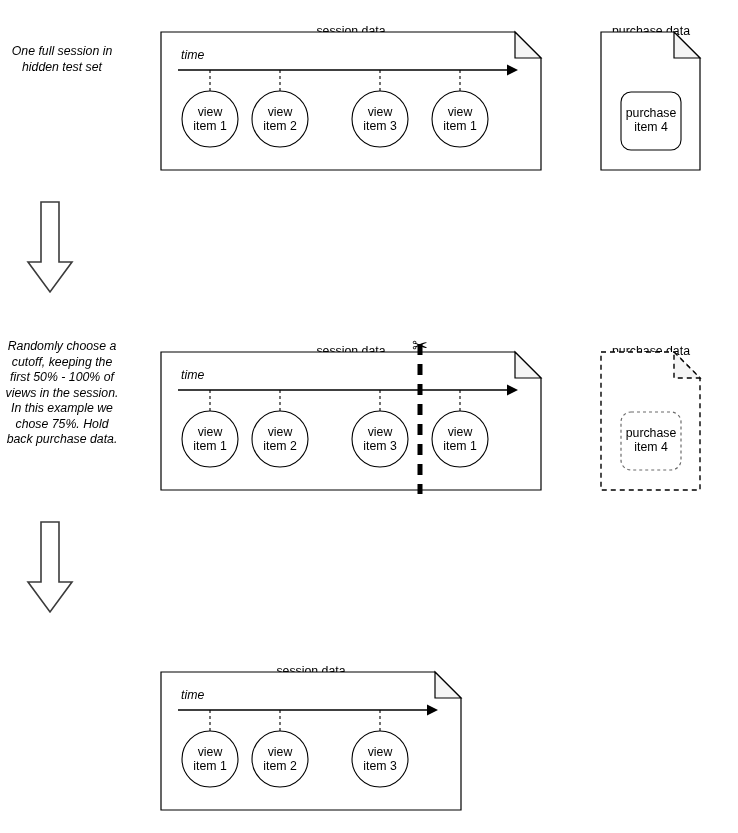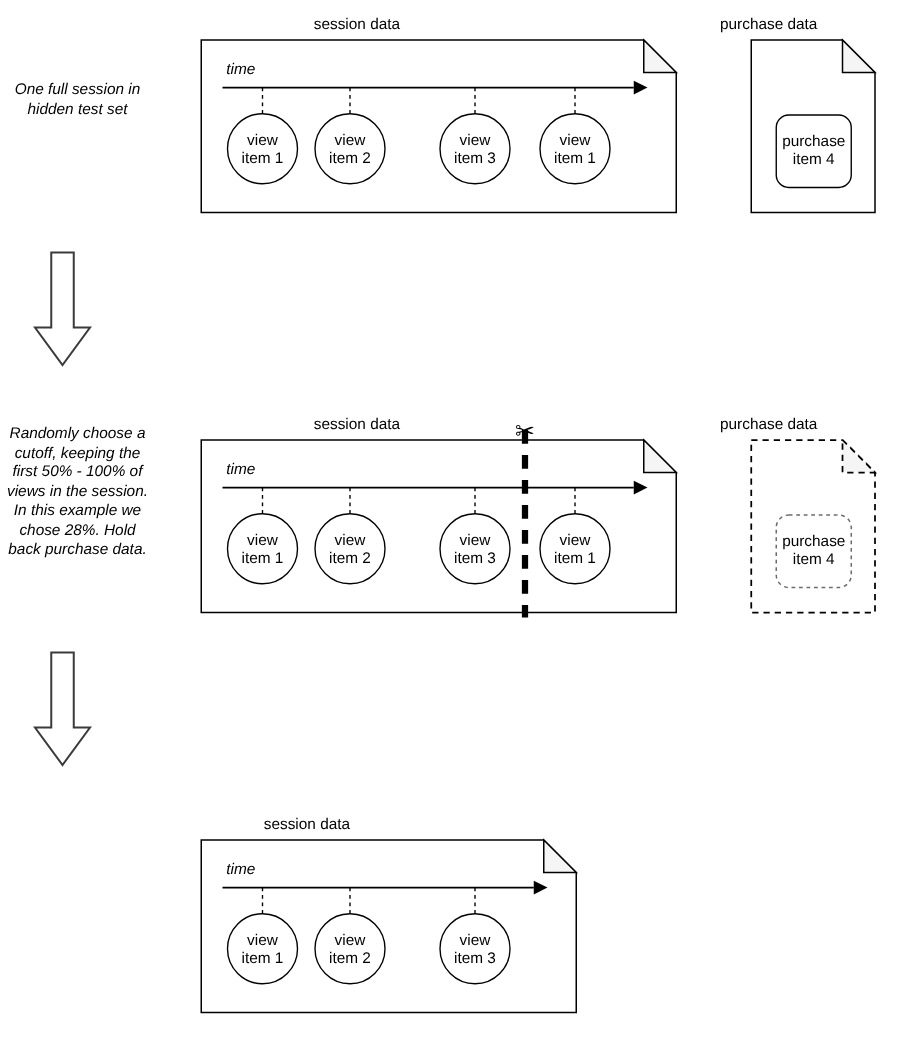--- a/index.html
+++ b/index.html
@@ -32,22 +32,24 @@
     text-align: center;
     color: #000;
     white-space: pre-line;
   }
 
   
   .stage-title {
     position: absolute;
     font-size: 12.3px;
     line-height: 14px;
+    text-align: center;
     color: #000;
     white-space: nowrap;
+    margin-top: 12px;
   }
 
   
   svg { display: block; overflow: visible; }
 
   .node-label {
     font-family: "Liberation Sans", sans-serif;
     font-size: 12.3px;
     fill: #000;
     text-anchor: middle;
@@ -65,21 +67,21 @@
     position: absolute;
     text-align: center;
     width: 30px;
   }
 </style>
 </head>
 <body>
 
 <div class="stage">
 
-  <div class="caption" style="left:6px; top:64px; width:112px;">One full session in
+  <div class="caption" style="left:6px; top:44px; width:112px;">One full session in
 hidden test set</div>
 
   <div class="stage-title" style="left:251px; top:12px; width:200px;">session data</div>
 
   <svg class="abs" style="left:155px; top:26px;" width="395" height="150" viewBox="0 0 395 150">
 
     <path d="M6 6 L360 6 L386 32 L386 144 L6 144 Z" fill="#ffffff" stroke="#000000" stroke-width="1.2"></path>
     <path d="M360 6 L386 32 L360 32 Z" fill="#f5f5f5" stroke="#000000" stroke-width="1.2"></path>
 
     <text class="time-label" x="26" y="33">time</text>
@@ -127,21 +129,21 @@
 
   <svg class="abs" style="left:25px; top:200px;" width="50" height="95" viewBox="0 0 50 95">
     <path d="M16 2 L34 2 L34 62 L47 62 L25 92 L3 62 L16 62 Z" fill="#ffffff" stroke="#3b3b3b" stroke-width="1.6" stroke-linejoin="miter"></path>
   </svg>
 
   <div class="caption" style="left:4px; top:339px; width:116px;">Randomly choose a
 cutoff, keeping the
 first 50% - 100% of
 views in the session.
 In this example we
-chose 28%. Hold
+chose 75%. Hold
 back purchase data.</div>
 
   <div class="stage-title" style="left:251px; top:332px; width:200px;">session data</div>
 
   <svg class="abs" style="left:155px; top:346px;" width="395" height="150" viewBox="0 0 395 150">
     <path d="M6 6 L360 6 L386 32 L386 144 L6 144 Z" fill="#ffffff" stroke="#000000" stroke-width="1.2"></path>
     <path d="M360 6 L386 32 L360 32 Z" fill="#f5f5f5" stroke="#000000" stroke-width="1.2"></path>
     <text class="time-label" x="26" y="33">time</text>
     <line x1="23" y1="44" x2="352" y2="44" stroke="#000000" stroke-width="1.4"></line>
     <path d="M352 38.5 L363 44 L352 49.5 Z" fill="#000000"></path>

